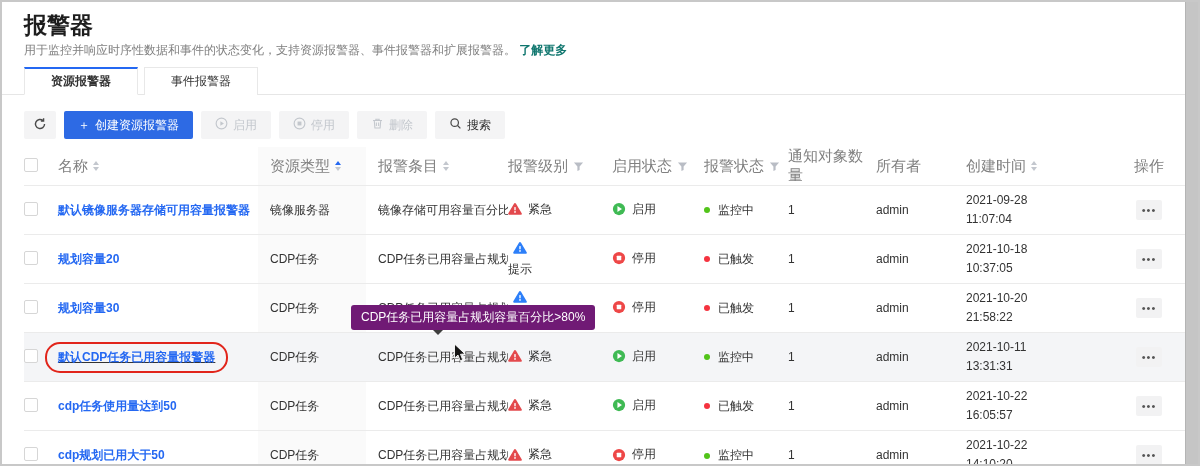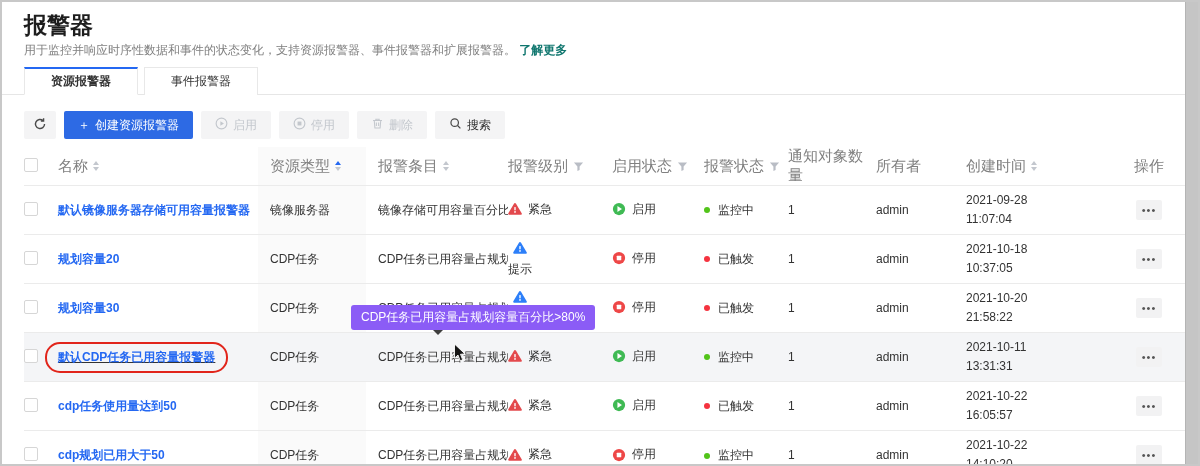--- a/index.html
+++ b/index.html
@@ -75,21 +75,21 @@
   .dot.green { background:#52c41a; }
   .dot.red { background:#f5333f; }
 
   .time-line { line-height:19px; }
 
   .more-btn { width:26px; height:20px; background:#f2f2f3; border:none; border-radius:2px;
               color:#555; font-size:11px; letter-spacing:1px; cursor:pointer; line-height:1; }
 
   
   .tooltip { position:absolute; left:349px; top:303px; height:25px; line-height:25px;
-             background:#8b5cf6; color:#fff; font-size:12px; padding:0 10px;
+             background:#701a75; color:#fff; font-size:12px; padding:0 10px;
              border-radius:3px; white-space:nowrap; z-index:20; }
   .tooltip .arrow { position:absolute; left:82px; bottom:-5px; width:0; height:0;
                     border-left:5px solid transparent; border-right:5px solid transparent;
                     border-top:5px solid #3e3e3e; }
   .cursor { position:absolute; left:451px; top:341px; z-index:25; pointer-events:none; }
 </style>
 </head>
 <body>
 
 <div class="frame">

